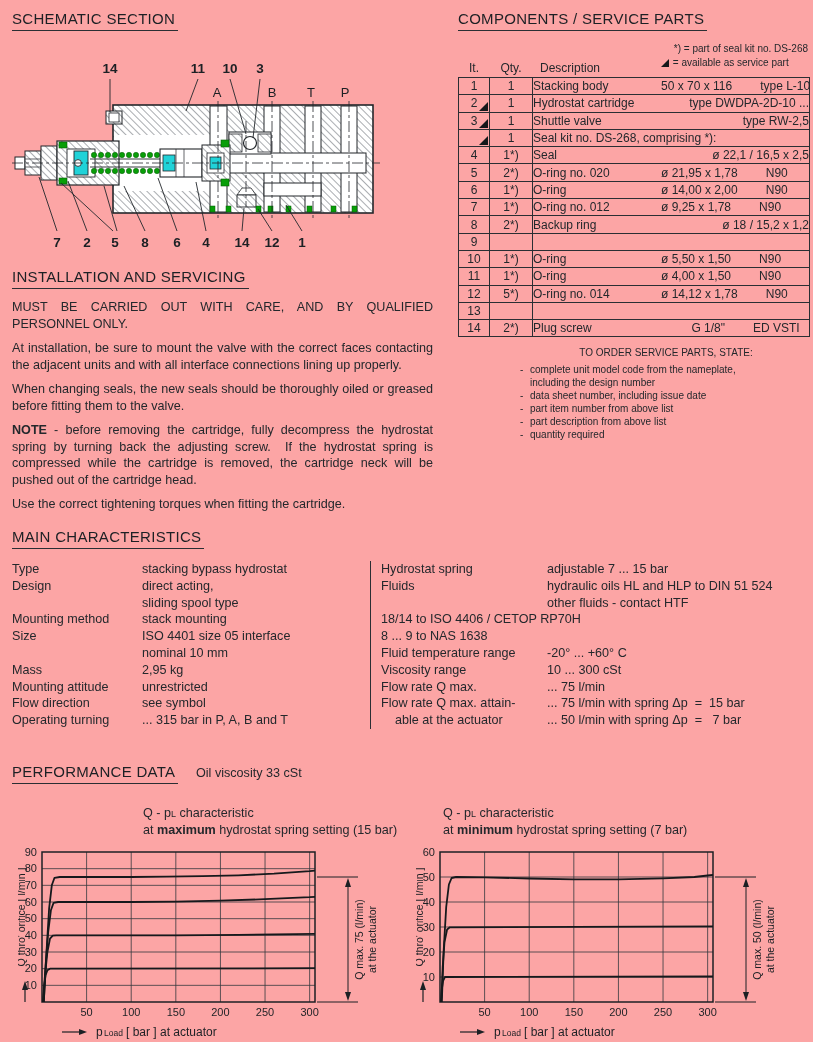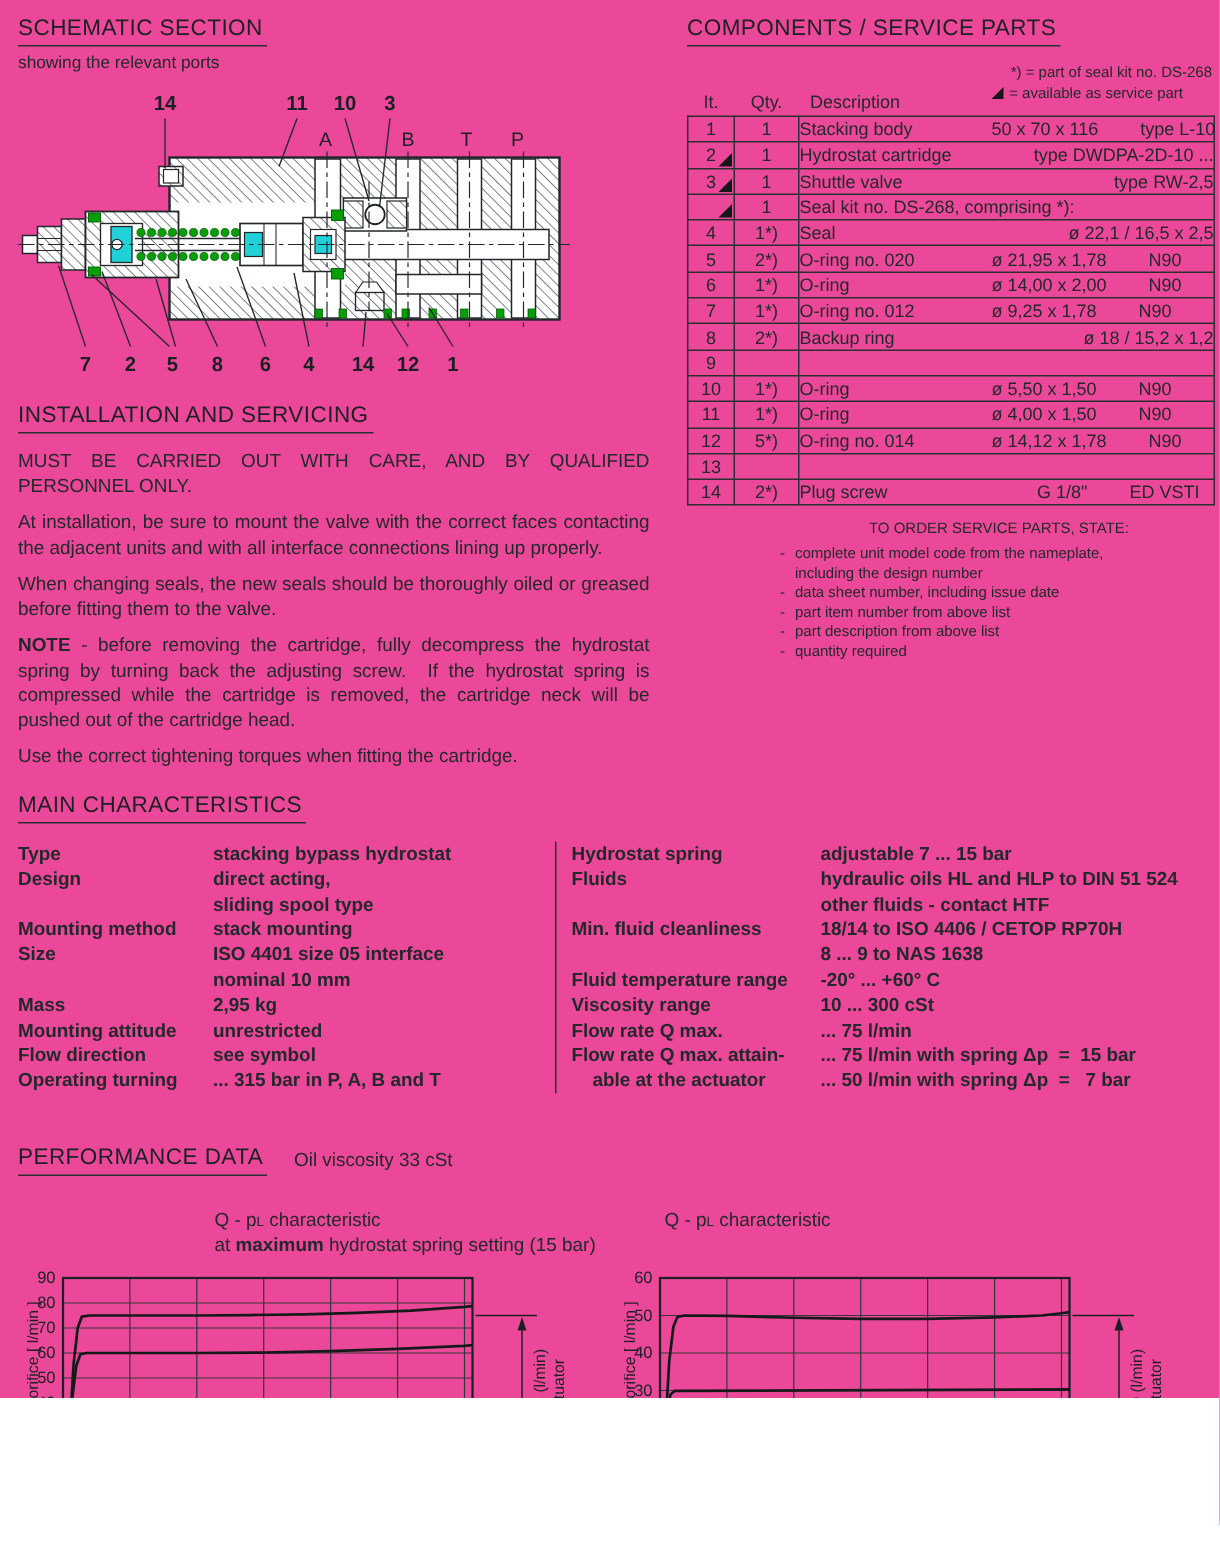--- a/index.html
+++ b/index.html
@@ -1,17 +1,17 @@
 <!DOCTYPE html>
 <html><head>
 <meta charset="utf-8">
 <style>
   html,body{margin:0;padding:0;}
   body{width:813px;height:1042px;background:#fff;}
-  .page{position:relative;width:813px;height:932px;background:#ec4899;overflow:hidden;
+  .page{position:relative;width:813px;height:1042px;background:#fca5a5;overflow:hidden;
         font-family:"Liberation Sans",sans-serif;color:#24282c;}
   .sec-title{font-size:15px;font-weight:400;letter-spacing:.3px;margin:0;display:inline-block;
         border-bottom:1.2px solid #2a2e33;padding:0 3px 3px 0;color:#1c2024;}
   
   .schematic{position:absolute;left:12px;top:10px;width:440px;}
   .schem-sub{font-size:11.5px;margin-top:5px;}
   .schem-svg{position:absolute;left:10px;top:55px;}
   .schem-svg text{font-family:"Liberation Sans",sans-serif;fill:#1c2024;}
   .num-label{font-size:13.5px;font-weight:bold;}
   .port-label{font-size:13px;}
@@ -45,21 +45,21 @@
   
   .installation{position:absolute;left:12px;top:268px;width:421px;}
   .installation p{font-size:12.6px;line-height:16.5px;text-align:justify;margin:8px 0 0;}
   .installation p:first-of-type{margin-top:10px;}
   
   .mainchar{position:absolute;left:12px;top:528px;width:792px;}
   .char-cols{position:relative;margin-top:12px;}
   .char-col{position:absolute;top:0;}
   #char-left{left:0;width:348px;}
   #char-right{left:358px;width:430px;padding-left:10px;border-left:1px solid #2a2e33;}
-  .char-row{display:flex;font-size:12.6px;line-height:16.8px;font-weight:bold;}
+  .char-row{display:flex;font-size:12.6px;line-height:16.8px;}
   .char-label{flex:0 0 130px;white-space:pre-line;}
   #char-right .char-label{flex:0 0 166px;}
   .char-value{white-space:pre-line;}
   
   .performance{position:absolute;left:12px;top:763px;}
   .perf-sub{position:absolute;left:184px;top:3px;font-size:12.6px;white-space:nowrap;}
   .chart-title{position:absolute;font-size:12.6px;line-height:16px;white-space:nowrap;}
   #ct0{left:143px;top:805px;}
   #ct1{left:443px;top:805px;}
   .ct-sub{font-size:9px;}
@@ -69,21 +69,20 @@
   #chart-svg-1{left:416px;top:833px;}
   .chart-svg text{font-family:"Liberation Sans",sans-serif;fill:#1c2024;}
 </style>
 </head>
 <body>
 
 <div class="page">
 
   <section class="schematic">
     <h2 class="sec-title">SCHEMATIC SECTION</h2>
-    <div class="schem-sub">showing the relevant ports</div>
   </section>
 
   <svg class="schem-svg" width="430" height="200" viewBox="0 0 430 200">
     <defs>
       <pattern id="hatch" patternUnits="userSpaceOnUse" width="5" height="5" patternTransform="rotate(-45)">
         <rect width="5" height="5" fill="#ffffff"></rect>
         <line x1="0" y1="0" x2="0" y2="5" stroke="#565c63" stroke-width="1"></line>
       </pattern>
     </defs>
 
@@ -462,21 +461,20 @@
           <div class="char-row">
             <div class="char-label">Hydrostat spring</div>
             <div class="char-value">adjustable 7 ... 15 bar</div>
           </div>
           <div class="char-row">
             <div class="char-label">Fluids</div>
             <div class="char-value">hydraulic oils HL and HLP to DIN 51 524
 other fluids - contact HTF</div>
           </div>
           <div class="char-row">
-            <div class="char-label">Min. fluid cleanliness</div>
             <div class="char-value">18/14 to ISO 4406 / CETOP RP70H
 8 ... 9 to NAS 1638</div>
           </div>
           <div class="char-row">
             <div class="char-label">Fluid temperature range</div>
             <div class="char-value">-20° ... +60° C</div>
           </div>
           <div class="char-row">
             <div class="char-label">Viscosity range</div>
             <div class="char-value">10 ... 300 cSt</div>
@@ -499,20 +497,21 @@
     <h2 class="sec-title">PERFORMANCE DATA</h2>
     <span class="perf-sub">Oil viscosity 33 cSt</span>
   </section>
 
   <div class="chart-title" id="ct0">
     <div><span>Q - p</span><span class="ct-sub">L</span><span> characteristic</span></div>
     <div><span>at </span><span class="ct-bold">maximum</span><span> hydrostat spring setting (15 bar)</span></div>
   </div>
   <div class="chart-title" id="ct1">
     <div><span>Q - p</span><span class="ct-sub">L</span><span> characteristic</span></div>
+    <div><span>at </span><span class="ct-bold">minimum</span><span> hydrostat spring setting (7 bar)</span></div>
   </div>
 
   <svg class="chart-svg" id="chart-svg-0" width="396" height="209" viewBox="0 0 396 209">
       <g stroke="#33383d" stroke-width="0.8">
         <line x1="24" y1="152.33333333333334" x2="297" y2="152.33333333333334"></line>
         <line x1="24" y1="135.66666666666669" x2="297" y2="135.66666666666669"></line>
         <line x1="24" y1="119" x2="297" y2="119"></line>
         <line x1="24" y1="102.33333333333334" x2="297" y2="102.33333333333334"></line>
         <line x1="24" y1="85.66666666666666" x2="297" y2="85.66666666666666"></line>
         <line x1="24" y1="69" x2="297" y2="69"></line>

